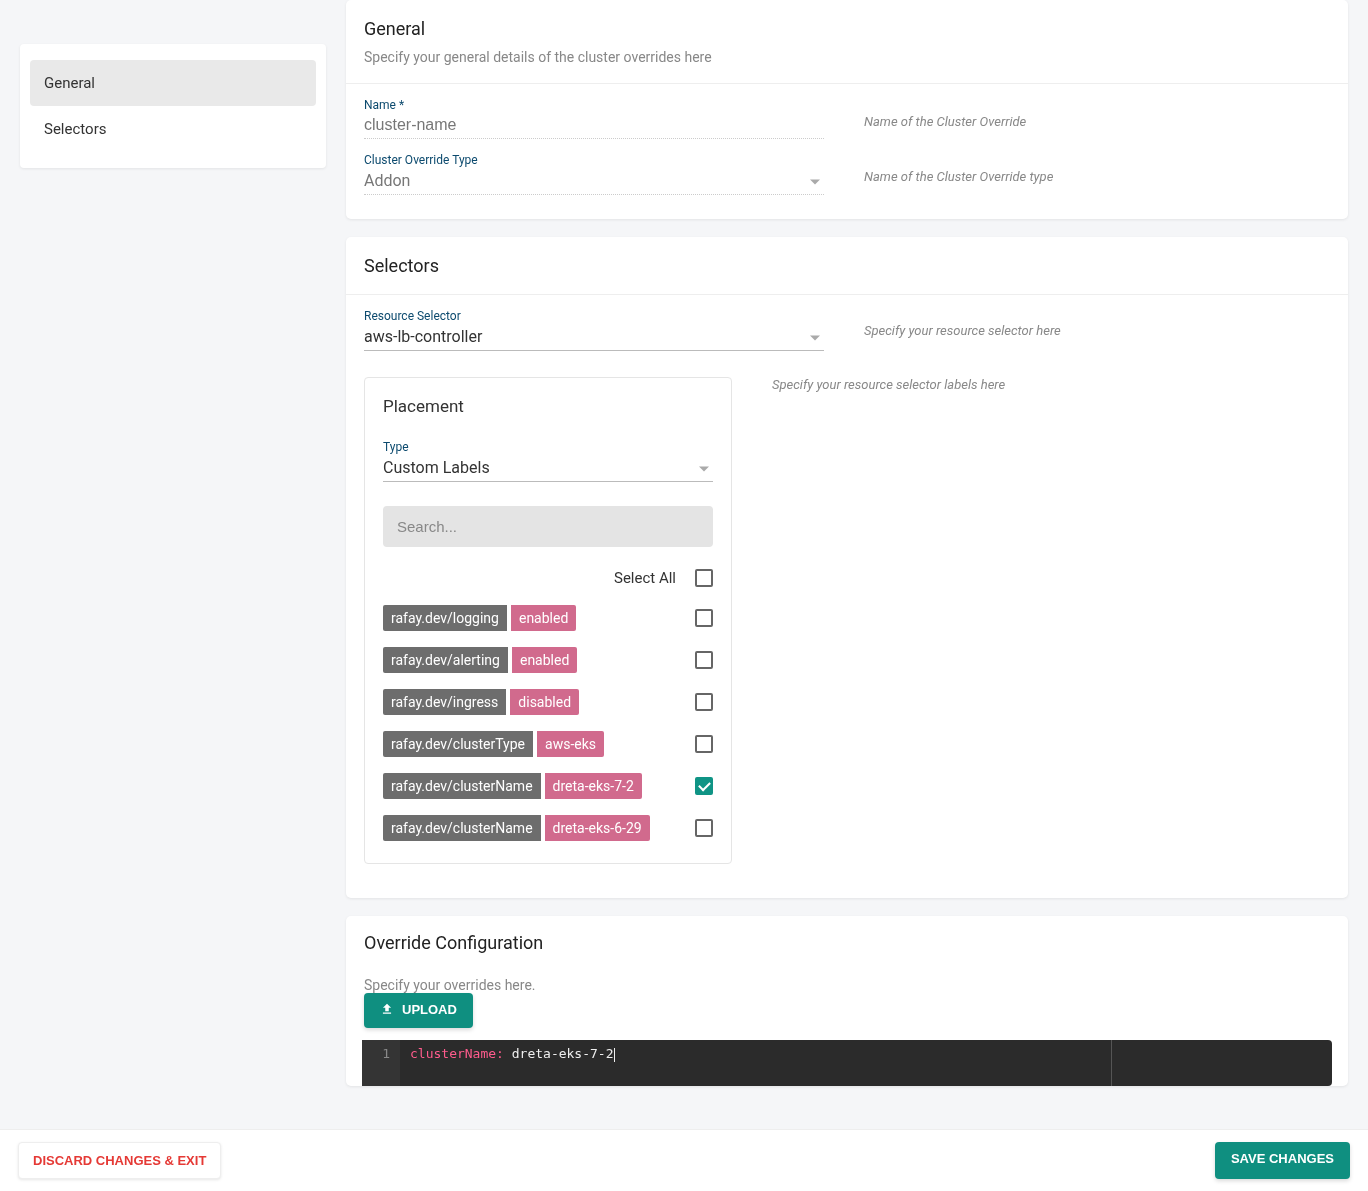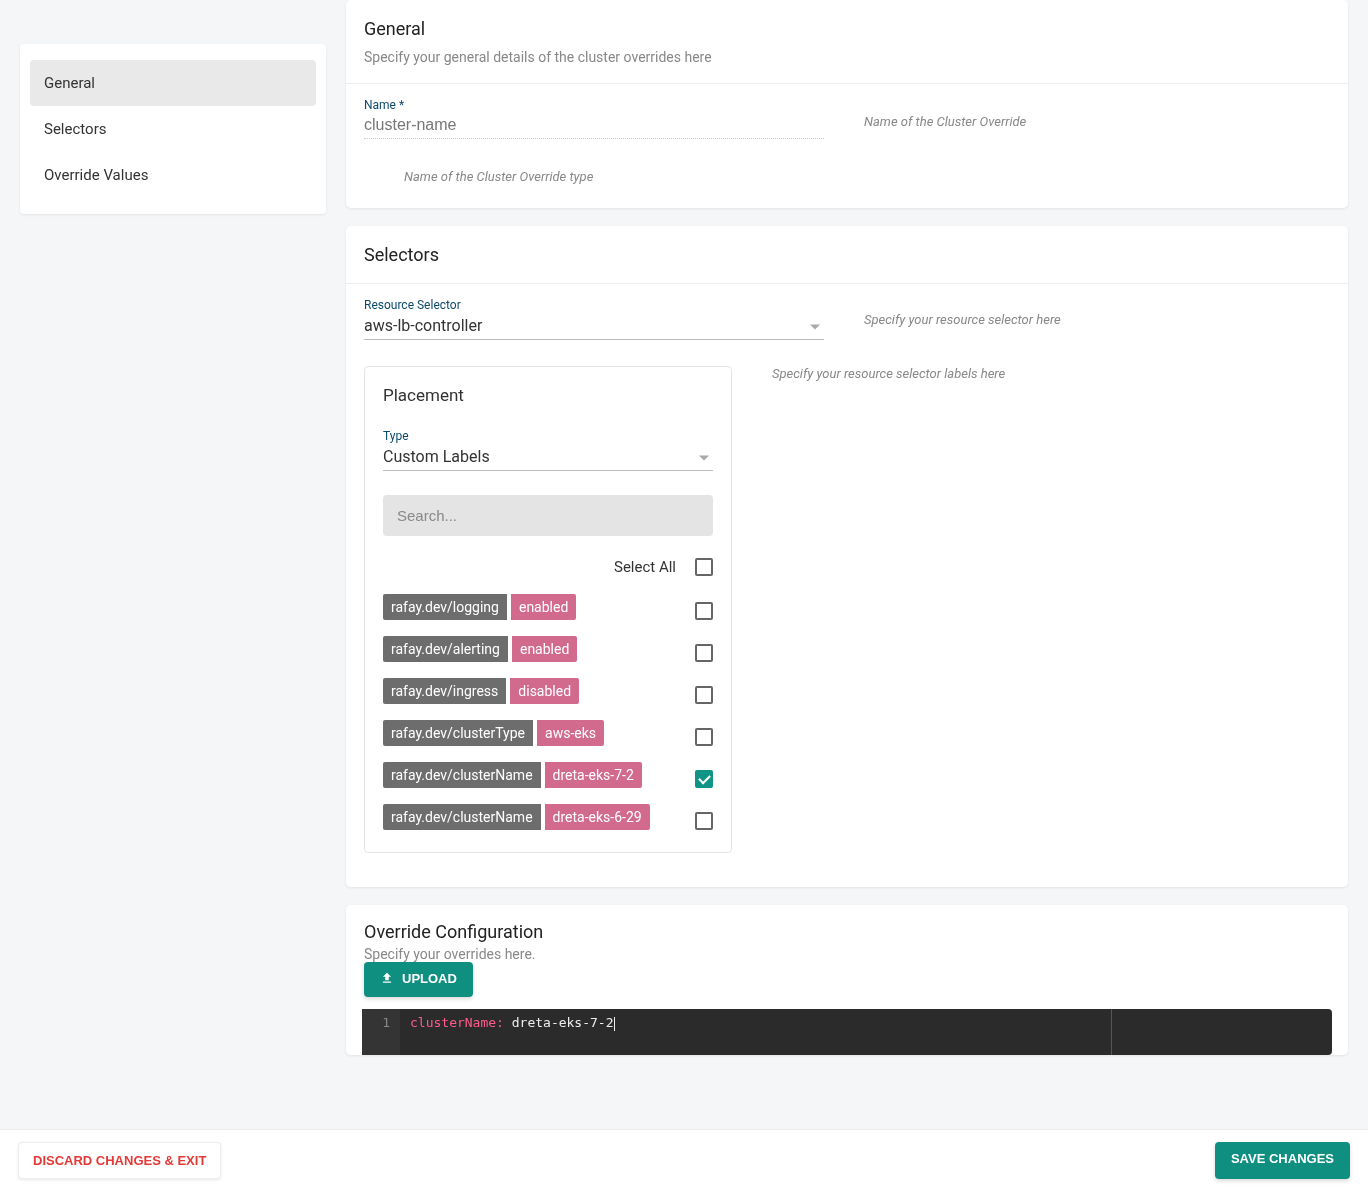--- a/index.html
+++ b/index.html
@@ -158,21 +158,21 @@
   .label-list {
     margin-top: 18px;
     max-height: 240px;
     overflow-y: auto;
     position: relative;
   }
   .label-list::-webkit-scrollbar { width: 6px; }
   .label-list::-webkit-scrollbar-thumb { background: #bbb; border-radius: 3px; }
   .label-row {
     display: flex;
-    align-items: flex-end;
+    align-items: center;
     justify-content: space-between;
     margin-bottom: 16px;
   }
   .tag-pair { display: flex; }
   .tag-key {
     background: #6d6d6d;
     color: #fff;
     padding: 5px 8px;
     font-size: 14px;
     border-radius: 2px 0 0 2px;
@@ -262,39 +262,45 @@
     box-shadow: 0 1px 3px rgba(0,0,0,0.1);
   }
 </style>
 </head>
 <body>
 
 <div class="container">
   <div class="sidebar">
     <div class="sidebar-item active">General</div>
     <div class="sidebar-item">Selectors</div>
-    <div class="sidebar-item">Override Values</div>
   </div>
 
   <div class="main">
 
     <div class="card">
       <div class="card-header">
         <div class="card-title">General</div>
         <div class="card-sub">Specify your general details of the cluster overrides here</div>
       </div>
       <div class="card-body">
         <div class="field-row">
           <div class="field-col">
             <div class="field-label">Name *</div>
             <input class="field-input" value="cluster-name" style="">
           </div>
           <div class="field-hint">Name of the Cluster Override</div>
         </div>
         <div class="field-row" style="margin-bottom:4px">
+          <div class="field-col">
+            <div class="field-label">Cluster Override Type</div>
+            <div class="field-select">
+              <span>Addon</span>
+              <span class="caret"></span>
+            </div>
+          </div>
           <div class="field-hint">Name of the Cluster Override type</div>
         </div>
       </div>
     </div>
 
     <div class="card">
       <div class="card-header">
         <div class="card-title">Selectors</div>
       </div>
       <div class="card-body">
@@ -374,21 +380,21 @@
           </div>
           <div class="field-hint" style="padding-top:12px">Specify your resource selector labels here</div>
         </div>
       </div>
     </div>
 
     <div class="card">
       <div class="override-header">
         <div>
           <div class="card-title">Override Configuration</div>
-          <div class="card-sub" style="margin-top:4px">Specify your overrides here.</div>
+          <div class="card-sub" style="margin-top:24px">Specify your overrides here.</div>
         </div>
         <button class="btn-teal">
           <span class="upload-icon">
             <svg width="14" height="14" viewBox="0 0 24 24" fill="white">
                 <path d="M9 16h6v-6h4l-7-7-7 7h4v6zm-4 2h14v2H5v-2z"></path>
               </svg>
           </span>
           <span>UPLOAD</span>
         </button>
       </div>

